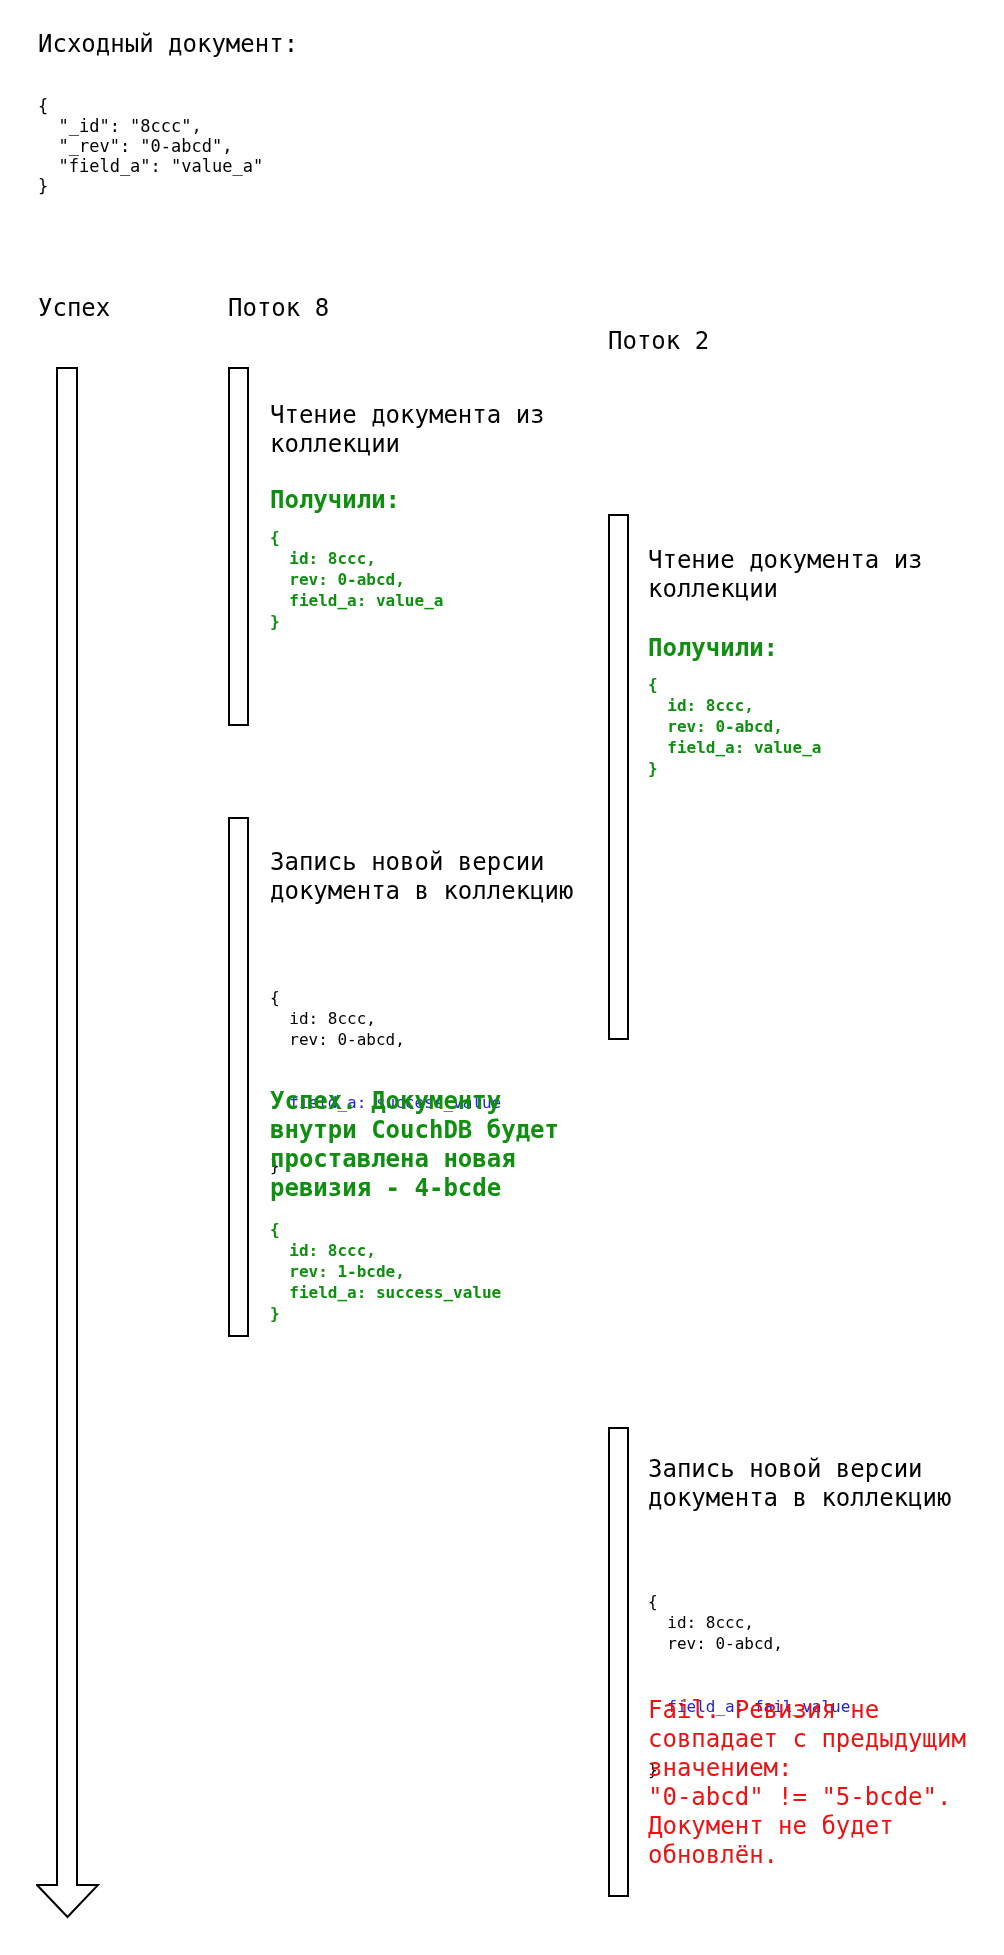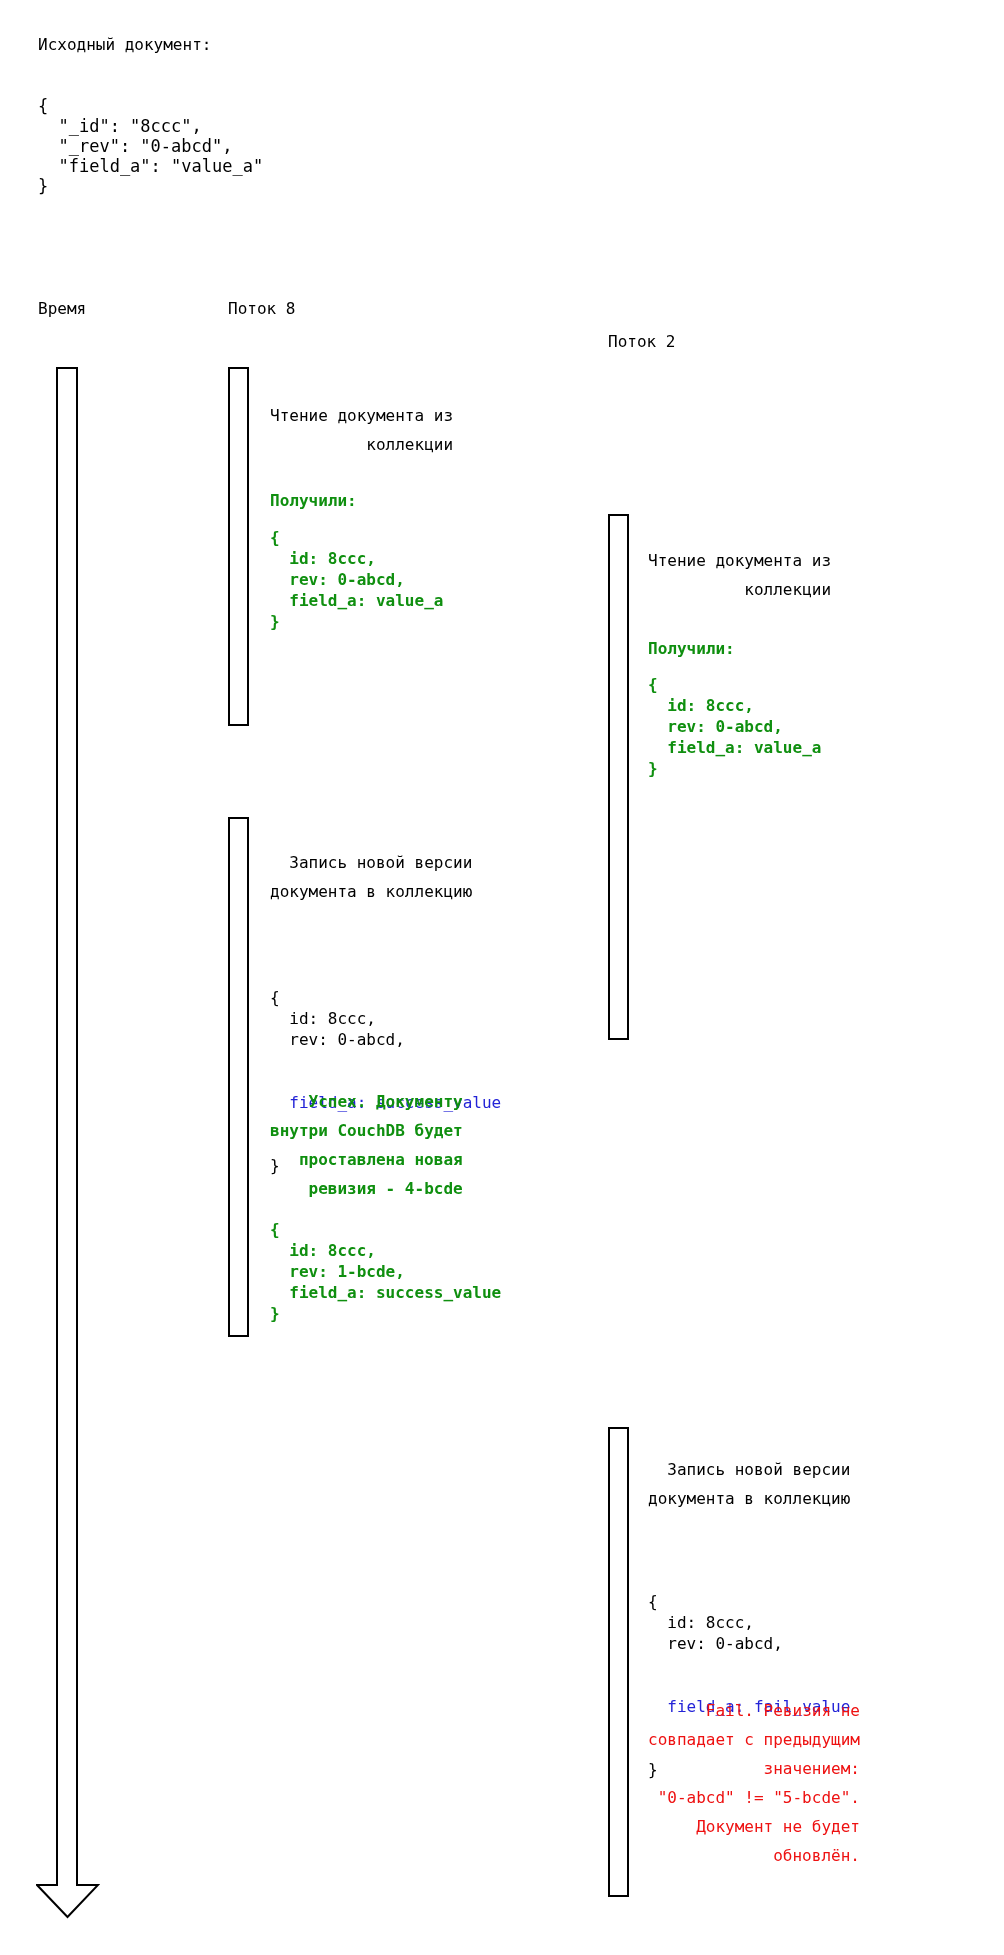--- a/index.html
+++ b/index.html
@@ -7,25 +7,24 @@
     position: relative;
     width: 1004px;
     height: 1955px;
     background: #ffffff;
     font-family: "DejaVu Sans Mono", "Liberation Mono", monospace;
     color: #000000;
     overflow: hidden;
   }
   .abs { position: absolute; }
   .big {
-    font-size: 16px;
+    font-size: 24px;
     line-height: 29px;
     white-space: pre;
     letter-spacing: 0;
-    text-align: right;
   }
   .code-top {
     font-size: 17px;
     line-height: 20px;
     white-space: pre;
   }
   .code {
     font-size: 16px;
     line-height: 21px;
     white-space: pre;
@@ -48,21 +47,21 @@
 
 <div class="canvas">
 
   <div class="abs big" style="left:38px; top:30px;">Исходный документ:</div>
   <pre class="abs code-top" style="left:38px; top:96px; margin:0;">{
   "_id": "8ccc",
   "_rev": "0-abcd",
   "field_a": "value_a"
 }</pre>
 
-  <div class="abs big" style="left:38px; top:294px;">Время</div>
+  <div class="abs big" style="left:38px; top:294px;">Успех</div>
   <div class="abs big" style="left:228px; top:294px;">Поток 8</div>
   <div class="abs big" style="left:608px; top:294px;margin-top:33px;">Поток 2</div>
 
   <svg class="arrow" width="64" height="1554" viewBox="0 0 64 1554">
     <path d="M 21,2 H 41 V 1519 H 62 L 31.5,1551 L 1,1519 H 21 Z" fill="#ffffff" stroke="#000000" stroke-width="2" stroke-linejoin="miter"></path>
   </svg>
 
   <div class="bar" style="left:228px; top:367px; height:359px;"></div>
   <div class="bar" style="left:228px; top:817px; height:520px;"></div>
   <div class="bar" style="left:608px; top:514px; height:526px;"></div>

